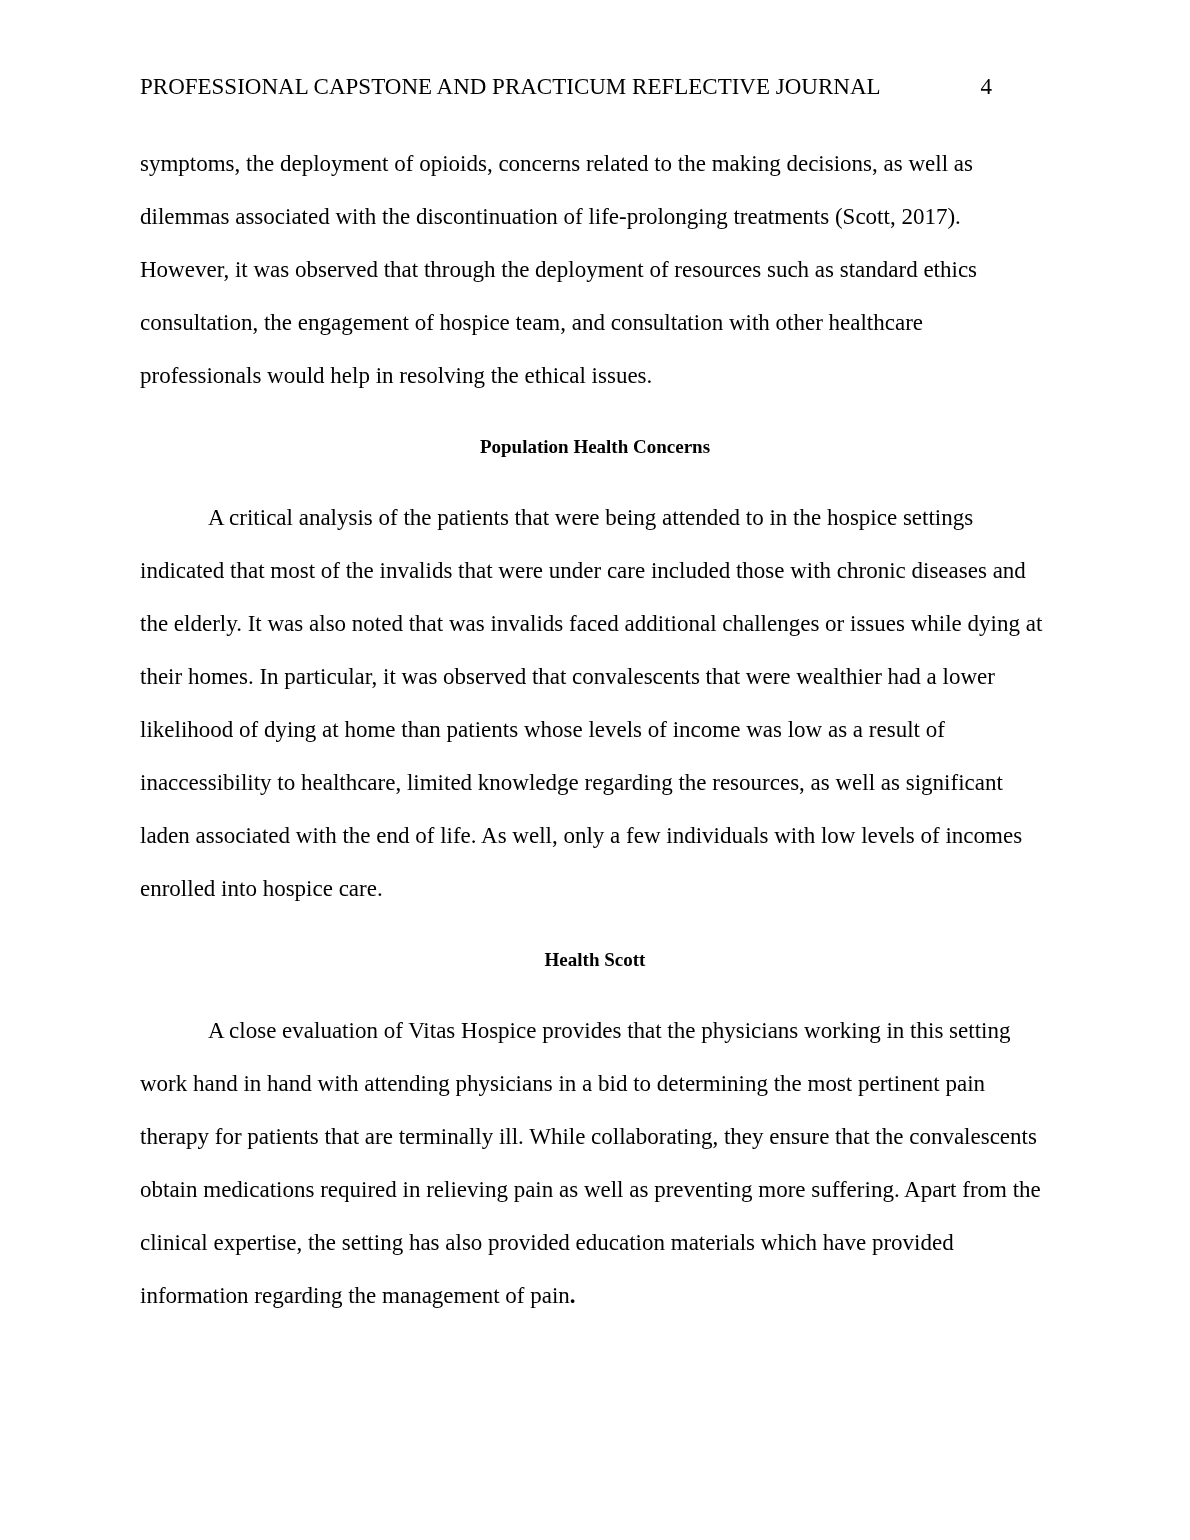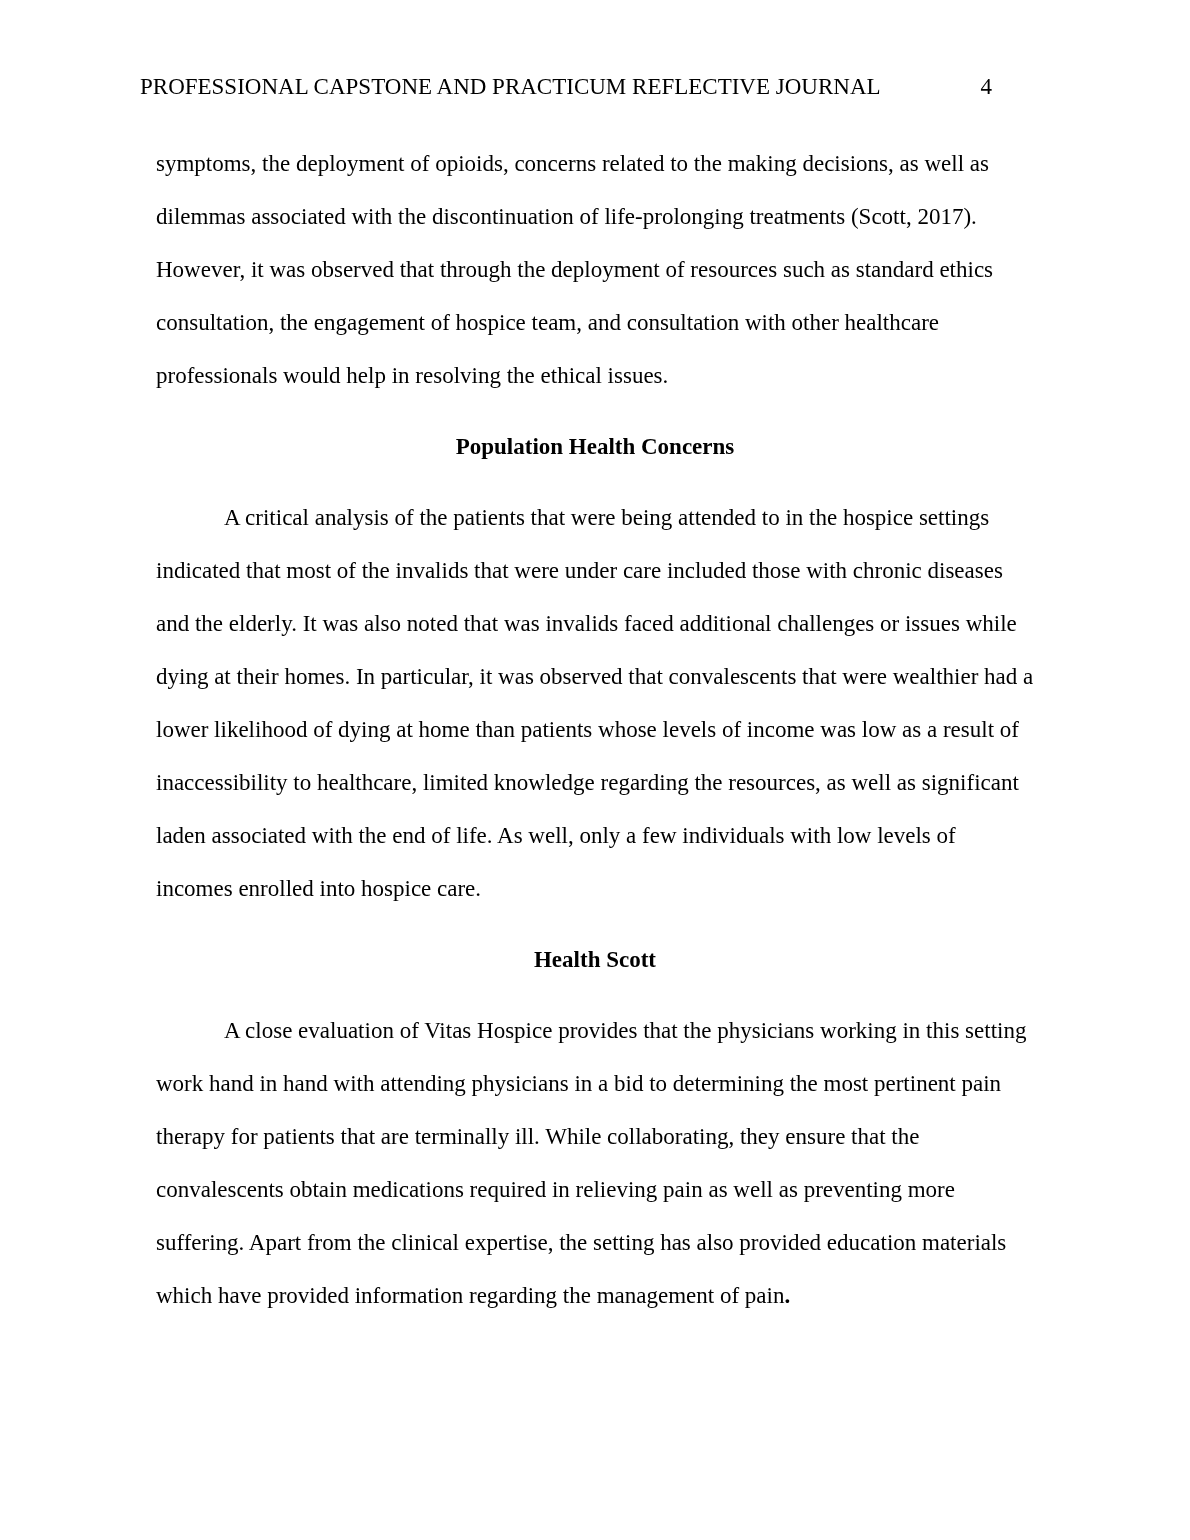--- a/index.html
+++ b/index.html
@@ -27,30 +27,30 @@
     line-height: 30px;
     margin-bottom: 35px;
   }
   .running-head .head-text {
     white-space: nowrap;
   }
   .running-head .page-num {
     margin-right: 58px;
   }
   .body-text p {
-    margin: 16px;
+    margin: 0;
     line-height: 53px;
     text-align: left;
   }
   .para-indent {
     text-indent: 68px;
   }
   .section-heading {
     margin: 18px 0;
-    font-size: 23px;
+    font-size: 19px;
     font-weight: bold;
     text-align: center;
     line-height: 53px;
   }
 </style>
 </head>
 <body>
 
 <div class="page">
 

